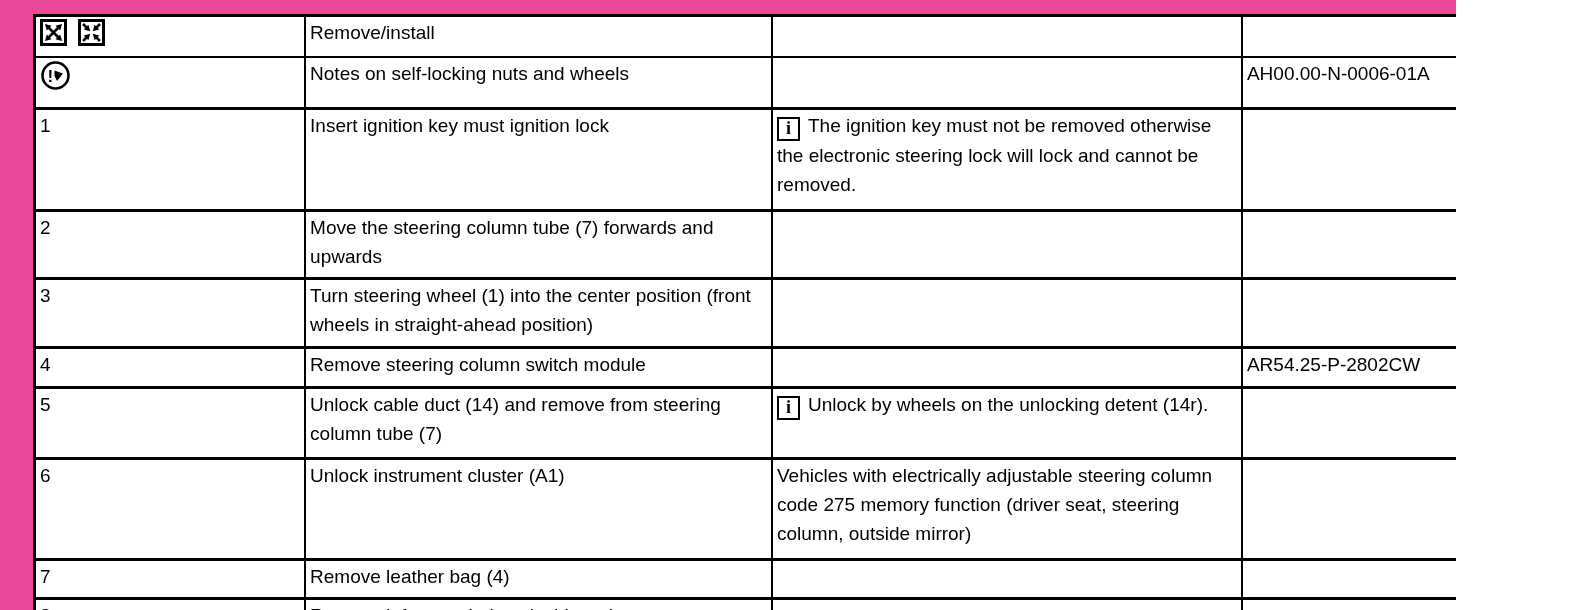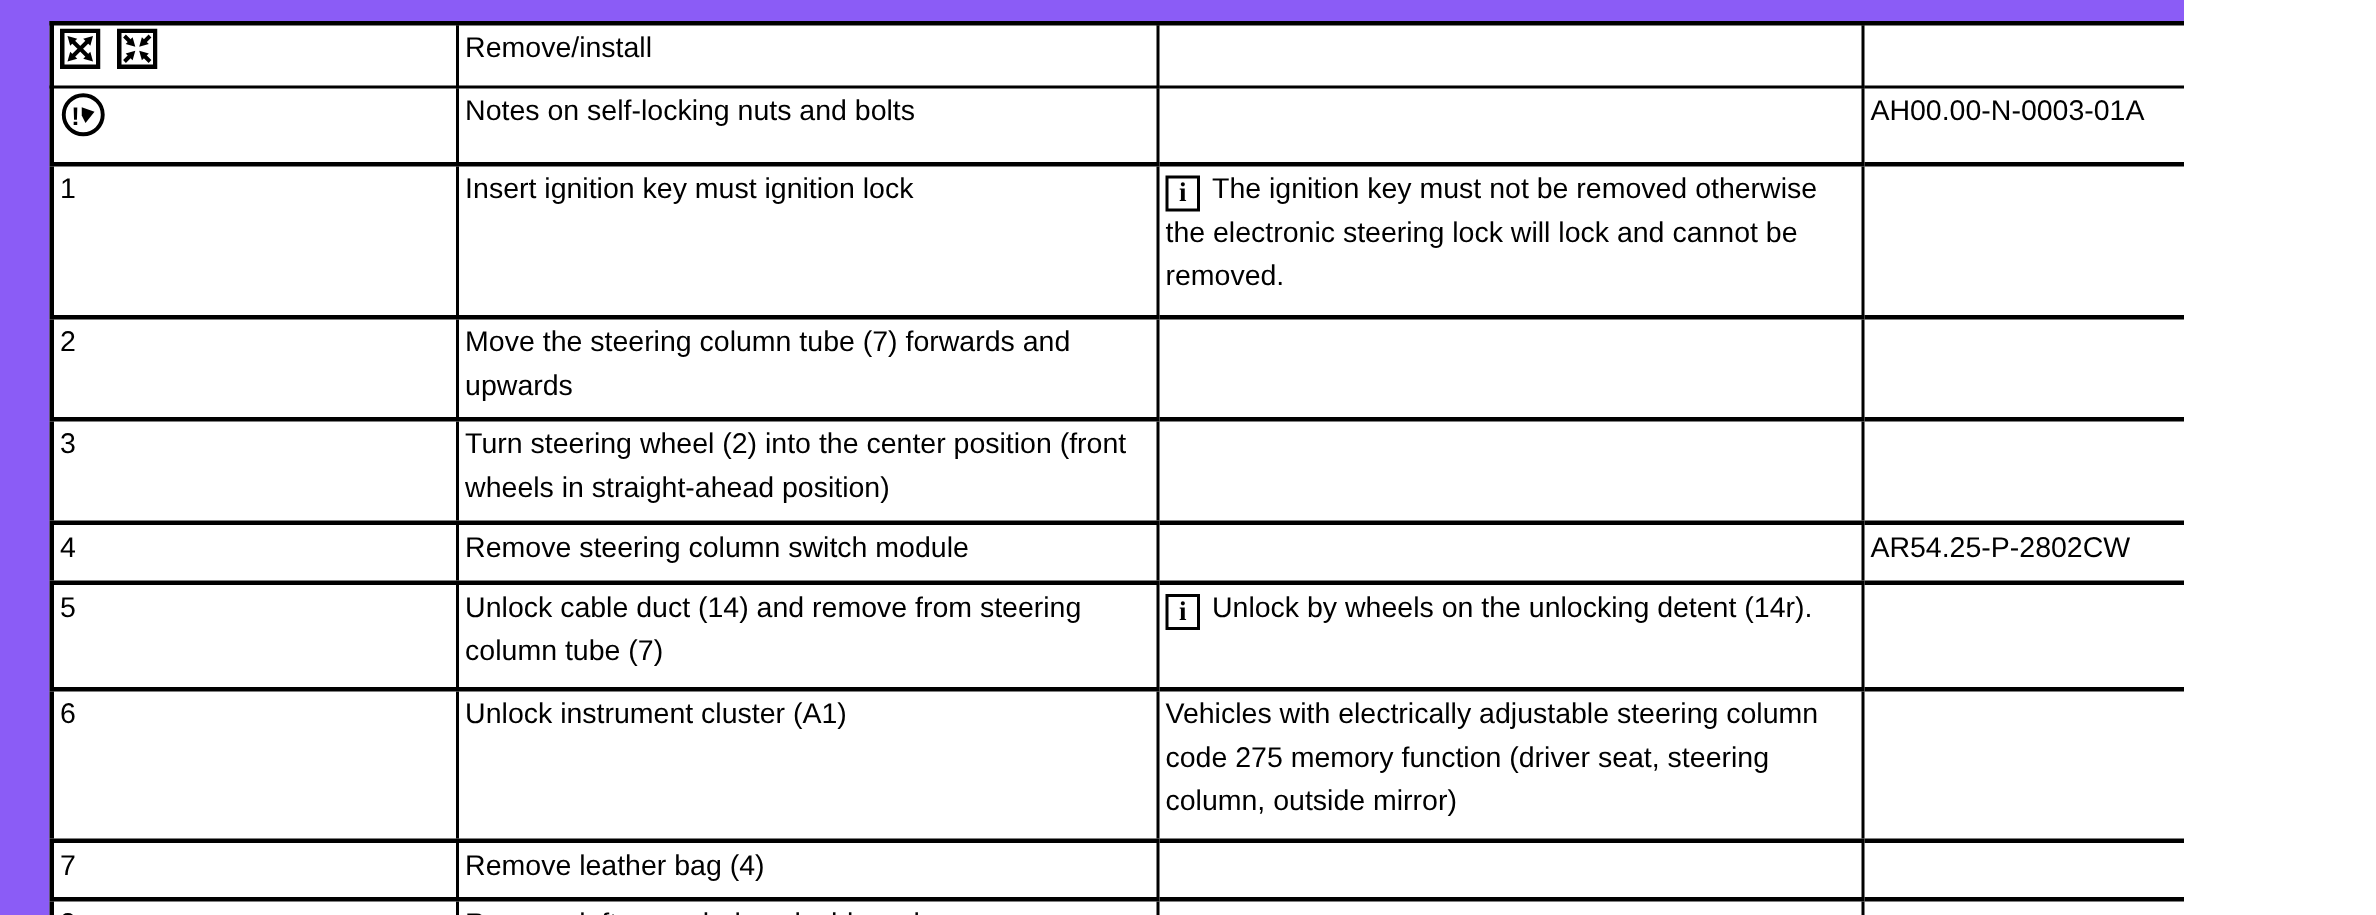--- a/index.html
+++ b/index.html
@@ -6,21 +6,21 @@
     margin: 0;
     padding: 0;
     background: #ffffff;
     font-family: "Liberation Sans", "DejaVu Sans", sans-serif;
     color: #000000;
   }
   .page {
     width: 1456px;
     height: 610px;
     position: relative;
-    background: #8b5cf6;
+    background: #ec4899;
     overflow: hidden;
   }
   table.wis-table {
     position: absolute;
     left: 33px;
     top: 14px;
     width: 1479px;
     border-collapse: collapse;
     table-layout: fixed;
     background: #ffffff;
@@ -106,39 +106,39 @@
         <th></th>
       </tr>
     </thead>
     <tbody>
         <tr>
           <td style="height: 46px;"><span class="icon-box"><svg width="31" height="31" viewBox="0 0 31 31">
                 <circle cx="15.5" cy="15.5" r="13" fill="none" stroke="#000" stroke-width="2.6"></circle>
                 <text x="7.5" y="22" font-family="Liberation Sans, sans-serif" font-size="17" font-weight="bold" fill="#000">!</text>
                 <path d="M14.5 10.5 L23 13.5 L17 21 L14.5 16 Z" fill="#000"></path>
               </svg></span></td>
-          <td><span>Notes on self-locking nuts and bolts</span></td>
+          <td><span>Notes on self-locking nuts and wheels</span></td>
           <td></td>
-          <td><span>AH00.00-N-0003-01A</span></td>
+          <td><span>AH00.00-N-0006-01A</span></td>
         </tr>
         <tr>
           <td style="height: 96px;"><span>1</span></td>
           <td><span>Insert ignition key must ignition lock</span></td>
           <td><span class="info-box">i</span><span>The ignition key must not be removed otherwise the electronic steering lock will lock and cannot be removed.</span></td>
           <td></td>
         </tr>
         <tr>
           <td style="height: 62px;"><span>2</span></td>
           <td><span>Move the steering column tube (7) forwards and upwards</span></td>
           <td></td>
           <td></td>
         </tr>
         <tr>
           <td style="height: 63px;"><span>3</span></td>
-          <td><span>Turn steering wheel (2) into the center position (front wheels in straight-ahead position)</span></td>
+          <td><span>Turn steering wheel (1) into the center position (front wheels in straight-ahead position)</span></td>
           <td></td>
           <td></td>
         </tr>
         <tr>
           <td style="height: 34px;"><span>4</span></td>
           <td><span>Remove steering column switch module</span></td>
           <td></td>
           <td><span>AR54.25-P-2802CW</span></td>
         </tr>
         <tr>

